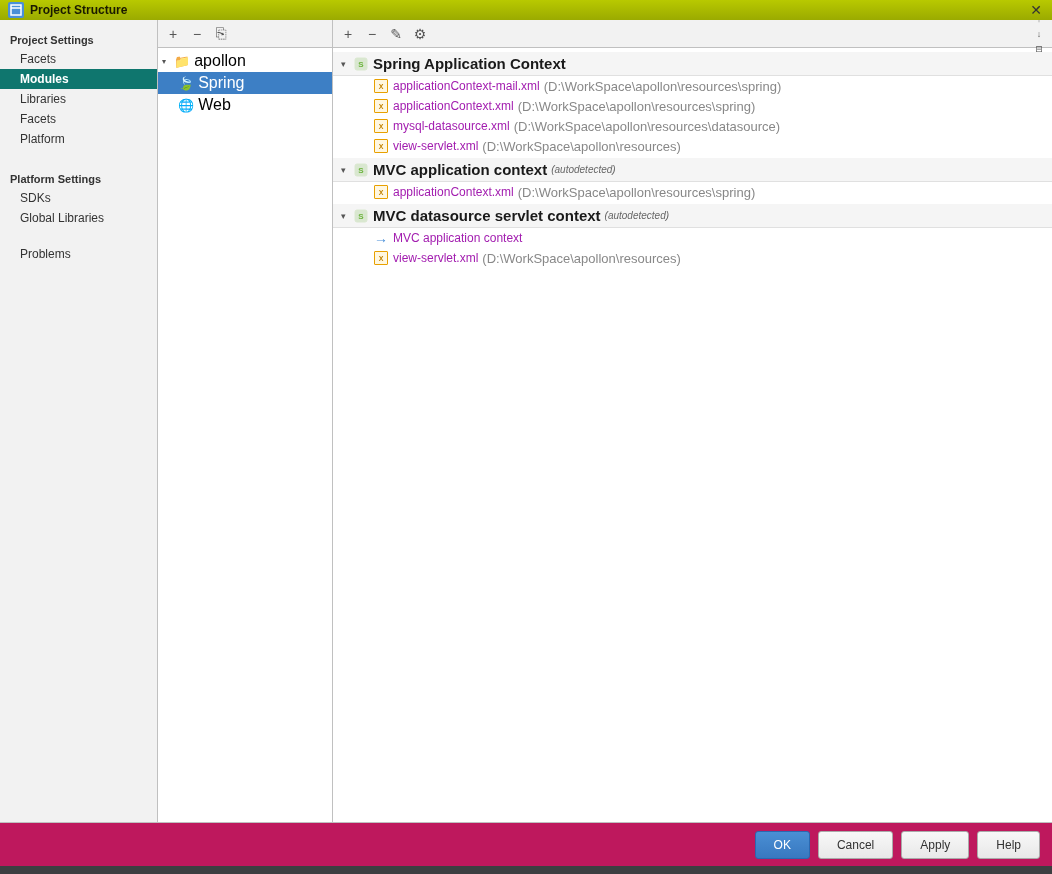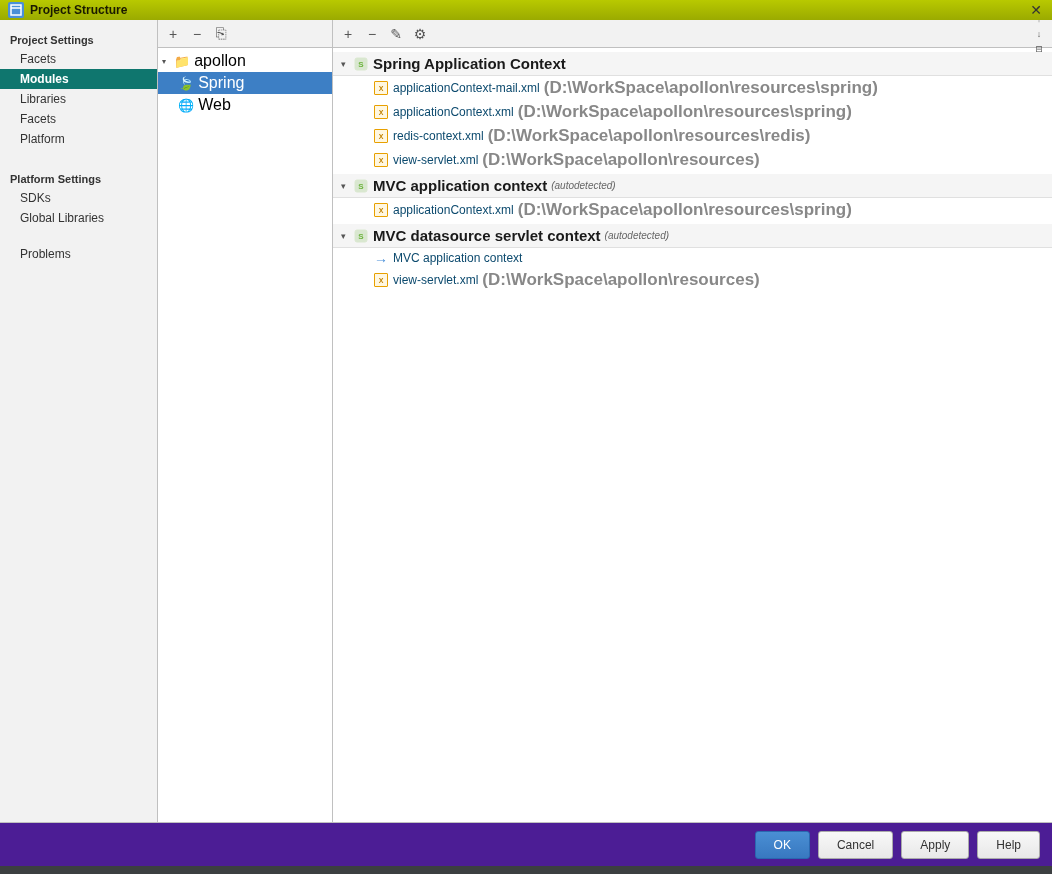--- a/index.html
+++ b/index.html
@@ -242,33 +242,32 @@
       width: 16px;
       height: 16px;
       margin-right: 4px;
       display: flex;
       align-items: center;
       justify-content: center;
       font-size: 12px;
     }
     .ctx-file-name {
       font-size: 12px;
-      color: #0c4a6e;
+      color: #a21caf;
     }
     .ctx-file-path {
-      font-size: 17px;
+      font-size: 13px;
       color: #888;
       margin-left: 4px;
-      font-weight: bold;
     }
 
     
     .bottom-bar {
       height: 44px;
-      background: #4c1d95;
+      background: #be185d;
       border-top: 1px solid #c0c0c0;
       display: flex;
       align-items: center;
       justify-content: flex-end;
       padding: 0 12px;
       gap: 8px;
     }
 
     .btn {
       height: 28px;
@@ -419,28 +418,28 @@
             </div>
 
             <div class="ctx-file">
               <span class="ctx-file-icon">
                 <div class="xml-icon">X</div>
               </span>
               <span class="ctx-file-name">applicationContext.xml</span>
               <span class="ctx-file-path">(D:\WorkSpace\apollon\resources\spring)</span>
             </div>
 
-
             <div class="ctx-file">
               <span class="ctx-file-icon">
                 <div class="xml-icon">X</div>
               </span>
-              <span class="ctx-file-name">redis-context.xml</span>
-              <span class="ctx-file-path">(D:\WorkSpace\apollon\resources\redis)</span>
-            </div>
+              <span class="ctx-file-name">mysql-datasource.xml</span>
+              <span class="ctx-file-path">(D:\WorkSpace\apollon\resources\datasource)</span>
+            </div>
+
 
             <div class="ctx-file">
               <span class="ctx-file-icon">
                 <div class="xml-icon">X</div>
               </span>
               <span class="ctx-file-name">view-servlet.xml</span>
               <span class="ctx-file-path">(D:\WorkSpace\apollon\resources)</span>
             </div>
           </div>
         </div>

